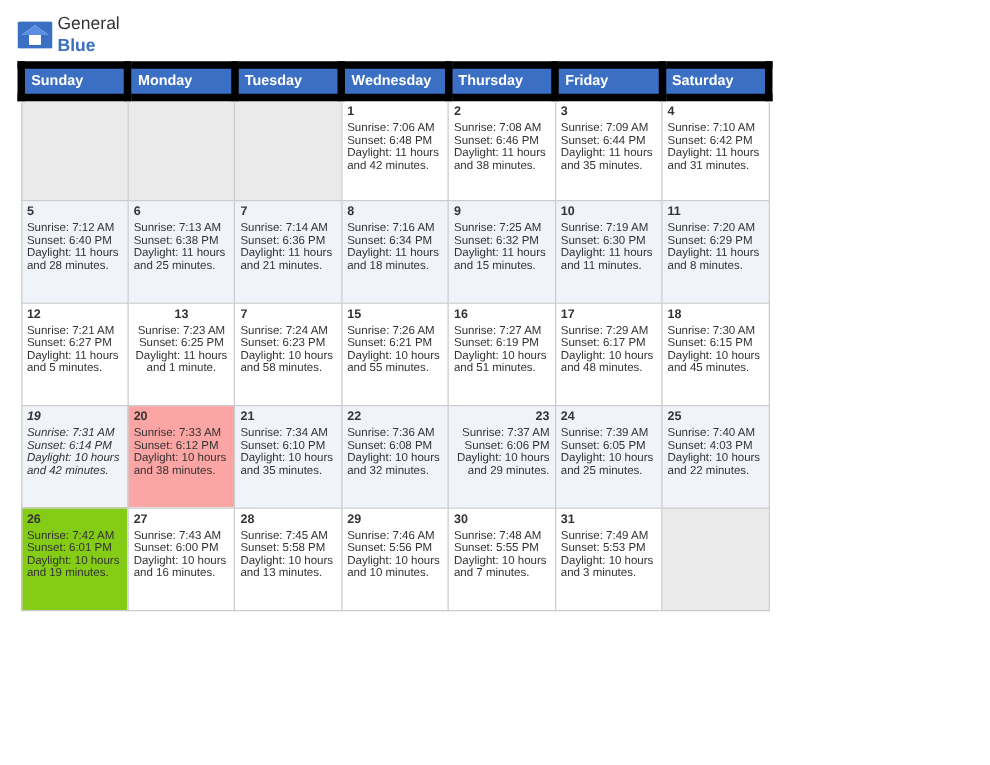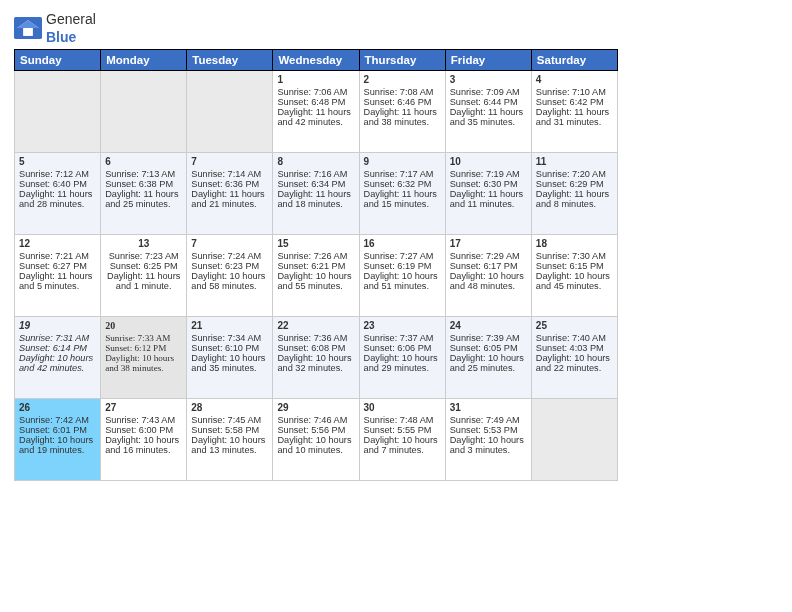--- a/index.html
+++ b/index.html
@@ -47,21 +47,21 @@
       border-collapse: collapse;
       table-layout: fixed;
     }
     .calendar th {
       background: #3a6fc4;
       color: #fff;
       font-size: 11.5px;
       font-weight: bold;
       padding: 4px 5px;
       text-align: left;
-      border: 1px solid #000000;
+      border: 6px solid #000000;
       margin-top: 28px;
     }
     .calendar td {
       border: 1px solid #ccc;
       vertical-align: top;
       padding: 3px 4px;
       font-size: 9.2px;
       color: #333;
       height: 82px;
       background: #fff;
@@ -179,21 +179,21 @@
           </td>
           <td style="background: rgb(240, 244, 250);">
             <span class="day-number">8</span>
             <div>Sunrise: 7:16 AM</div>
             <div>Sunset: 6:34 PM</div>
             <div>Daylight: 11 hours</div>
             <div>and 18 minutes.</div>
           </td>
           <td style="background: rgb(240, 244, 250);">
             <span class="day-number">9</span>
-            <div>Sunrise: 7:17 AM</div>
+            <div>Sunrise: 7:25 AM</div>
             <div>Sunset: 6:32 PM</div>
             <div>Daylight: 11 hours</div>
             <div>and 15 minutes.</div>
           </td>
           <td style="background: rgb(240, 244, 250);">
             <span class="day-number">10</span>
             <div>Sunrise: 7:19 AM</div>
             <div>Sunset: 6:30 PM</div>
             <div>Daylight: 11 hours</div>
             <div>and 11 minutes.</div>
@@ -258,42 +258,42 @@
           </td>
         </tr>
         <tr>
           <td style="background: rgb(240, 244, 250); font-style: italic;">
             <span class="day-number">19</span>
             <div>Sunrise: 7:31 AM</div>
             <div>Sunset: 6:14 PM</div>
             <div>Daylight: 10 hours</div>
             <div>and 42 minutes.</div>
           </td>
-          <td style="background: #e5e5e5; font-family: Liberation Serif, serif;">
+          <td style="background: #fca5a5;">
             <span class="day-number">20</span>
             <div>Sunrise: 7:33 AM</div>
             <div>Sunset: 6:12 PM</div>
             <div>Daylight: 10 hours</div>
             <div>and 38 minutes.</div>
           </td>
           <td style="background: rgb(240, 244, 250);">
             <span class="day-number">21</span>
             <div>Sunrise: 7:34 AM</div>
             <div>Sunset: 6:10 PM</div>
             <div>Daylight: 10 hours</div>
             <div>and 35 minutes.</div>
           </td>
           <td style="background: rgb(240, 244, 250);">
             <span class="day-number">22</span>
             <div>Sunrise: 7:36 AM</div>
             <div>Sunset: 6:08 PM</div>
             <div>Daylight: 10 hours</div>
             <div>and 32 minutes.</div>
           </td>
-          <td style="background: rgb(240, 244, 250);">
+          <td style="background: rgb(240, 244, 250); text-align: right;">
             <span class="day-number">23</span>
             <div>Sunrise: 7:37 AM</div>
             <div>Sunset: 6:06 PM</div>
             <div>Daylight: 10 hours</div>
             <div>and 29 minutes.</div>
           </td>
           <td style="background: rgb(240, 244, 250);">
             <span class="day-number">24</span>
             <div>Sunrise: 7:39 AM</div>
             <div>Sunset: 6:05 PM</div>
@@ -302,21 +302,21 @@
           </td>
           <td style="background: rgb(240, 244, 250);">
             <span class="day-number">25</span>
             <div>Sunrise: 7:40 AM</div>
             <div>Sunset: 4:03 PM</div>
             <div>Daylight: 10 hours</div>
             <div>and 22 minutes.</div>
           </td>
         </tr>
         <tr>
-          <td style="background: #7dd3fc;">
+          <td style="background: #84cc16;">
             <span class="day-number">26</span>
             <div>Sunrise: 7:42 AM</div>
             <div>Sunset: 6:01 PM</div>
             <div>Daylight: 10 hours</div>
             <div>and 19 minutes.</div>
           </td>
           <td style="background: rgb(255, 255, 255);">
             <span class="day-number">27</span>
             <div>Sunrise: 7:43 AM</div>
             <div>Sunset: 6:00 PM</div>

